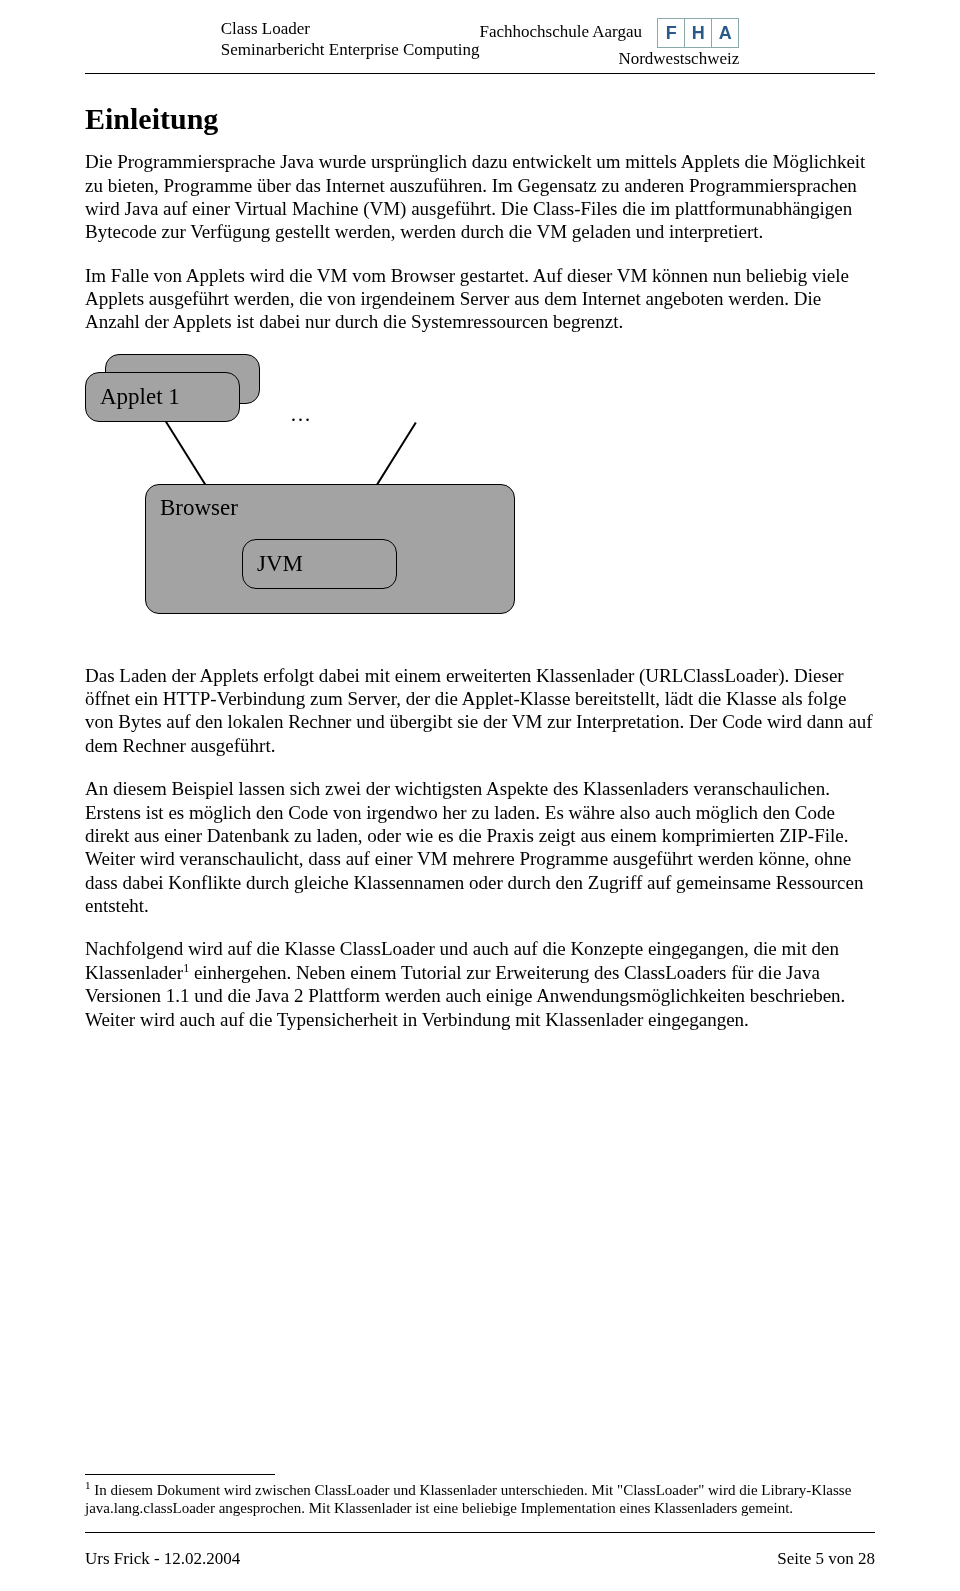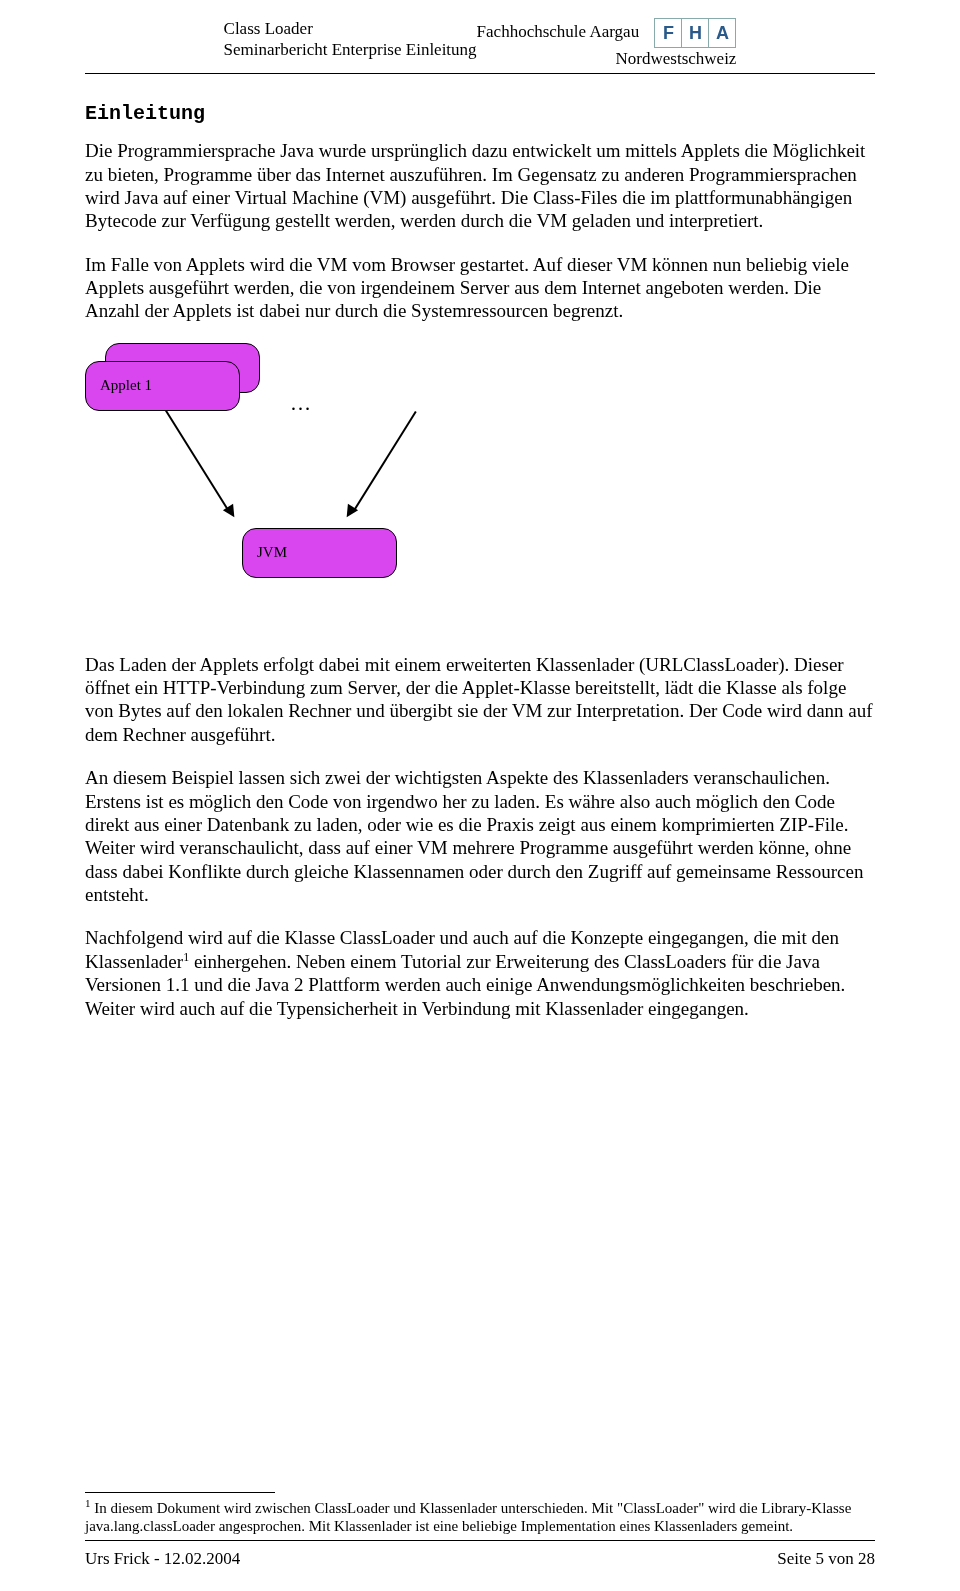--- a/index.html
+++ b/index.html
@@ -43,43 +43,43 @@
     margin-left: -1px;
     align-items: center;
     justify-content: center;
     font-family: Arial, Helvetica, sans-serif;
     font-weight: bold;
     font-size: 18px;
     color: #2a5a8a;
     box-sizing: border-box;
   }
   h1.title {
-    font-family: Liberation Mono, monospace;
+    font-family: Liberation Serif, serif;
     font-weight: bold;
-    font-size: 20px;
+    font-size: 30px;
     margin: 28px 0 14px 0;
   }
   p.body {
     font-size: 19px;
     line-height: 1.23;
     margin: 0 0 20px 0;
     text-align: left;
   }
   .diagram {
     position: relative;
     width: 600px;
     height: 280px;
     margin: 10px 0 30px 0;
   }
   .box {
     position: absolute;
     border: 1.5px solid #000;
     border-radius: 14px;
-    background: #d946ef;
-    font-size: 15px;
+    background: #a3a3a3;
+    font-size: 23px;
     display: flex;
     align-items: center;
     padding: 0 14px;
     box-sizing: border-box;
   }
   .ellipsis {
     position: absolute;
     font-size: 21px;
   }
   .arrow-line {
@@ -102,43 +102,43 @@
     margin: 0;
   }
   .footnote {
     font-size: 15px;
     line-height: 1.25;
     margin-top: 4px;
   }
   .footnote sup { font-size: 11px; }
   .footer {
     border-top: 1.6px solid #000;
-    margin-top: 4px;
-    padding-top: 8px;
+    margin-top: 14px;
+    padding-top: 16px;
     display: flex;
     justify-content: space-between;
     font-size: 17px;
   }
   .footer-area {
     position: absolute;
     bottom: 22px;
     left: 85px;
     right: 85px;
   }
   sup.fn { font-size: 12px; vertical-align: super; }
 </style>
 </head>
 <body>
 
 <div class="page">
 
   <div class="header">
     <div class="left">
       <div>Class Loader</div>
-      <div>Seminarbericht Enterprise Einleitung</div>
+      <div>Seminarbericht Enterprise Computing</div>
     </div>
     <div class="right">
       <div>
         <b>Fachhochschule Aargau</b>
         <span class="logo">
           <span class="logo-cell">F</span><span class="logo-cell">H</span><span class="logo-cell">A</span>
         </span>
       </div>
       <div>Nordwestschweiz</div>
     </div>
@@ -156,20 +156,23 @@
       <span>Applet 1</span>
     </div>
     <span class="ellipsis" style="left:205px; top:48px;">…</span>
 
     <div class="arrow-line" style="left:80px; top:68px; width:2px; height:118px; transform:rotate(-32deg);"></div>
     <div class="arrow-head" style="left:137px; top:164px; transform:rotate(-32deg);"></div>
 
     <div class="arrow-line" style="left:330px; top:68px; width:2px; height:118px; transform:rotate(32deg);"></div>
     <div class="arrow-head" style="left:262px; top:164px; transform:rotate(32deg);"></div>
 
+    <div class="box" style="left:60px; top:130px; width:370px; height:130px; align-items:flex-start; padding-top:10px;">
+      <span>Browser</span>
+    </div>
     <div class="box" style="left:157px; top:185px; width:155px; height:50px;">
       <span>JVM</span>
     </div>
   </div>
 
   <p class="body">Das Laden der Applets erfolgt dabei mit einem erweiterten Klassenlader (URLClassLoader). Dieser öffnet ein HTTP-Verbindung zum Server, der die Applet-Klasse bereitstellt, lädt die Klasse als folge von Bytes auf den lokalen Rechner und übergibt sie der VM zur Interpretation. Der Code wird dann auf dem Rechner ausgeführt.</p>
   <p class="body">An diesem Beispiel lassen sich zwei der wichtigsten Aspekte des Klassenladers veranschaulichen. Erstens ist es möglich den Code von irgendwo her zu laden. Es währe also auch möglich den Code direkt aus einer Datenbank zu laden, oder wie es die Praxis zeigt aus einem komprimierten ZIP-File. Weiter wird veranschaulicht, dass auf einer VM mehrere Programme ausgeführt werden könne, ohne dass dabei Konflikte durch gleiche Klassennamen oder durch den Zugriff auf gemeinsame Ressourcen entsteht.</p>
   <p class="body">
     <span>Nachfolgend wird auf die Klasse ClassLoader und auch auf die Konzepte eingegangen, die mit den Klassenlader</span><sup class="fn">1</sup><span> einhergehen. Neben einem Tutorial zur Erweiterung des ClassLoaders für die Java Versionen 1.1 und die Java 2 Plattform werden auch einige Anwendungsmöglichkeiten beschrieben. Weiter wird auch auf die Typensicherheit in Verbindung mit Klassenlader eingegangen.</span>
   </p>

